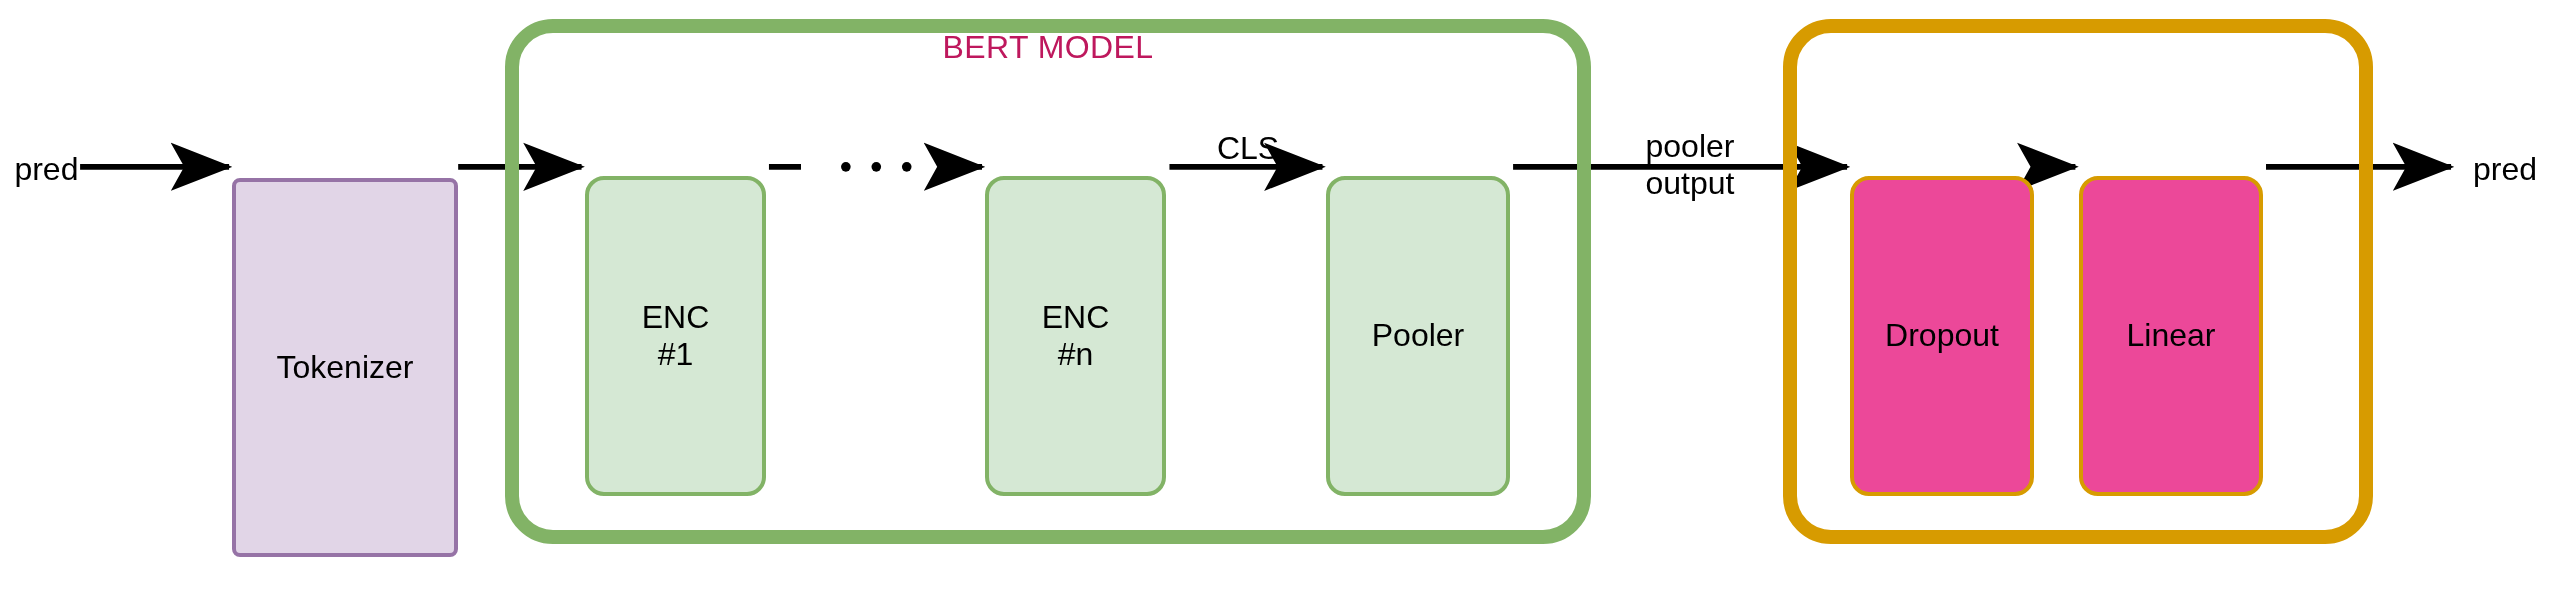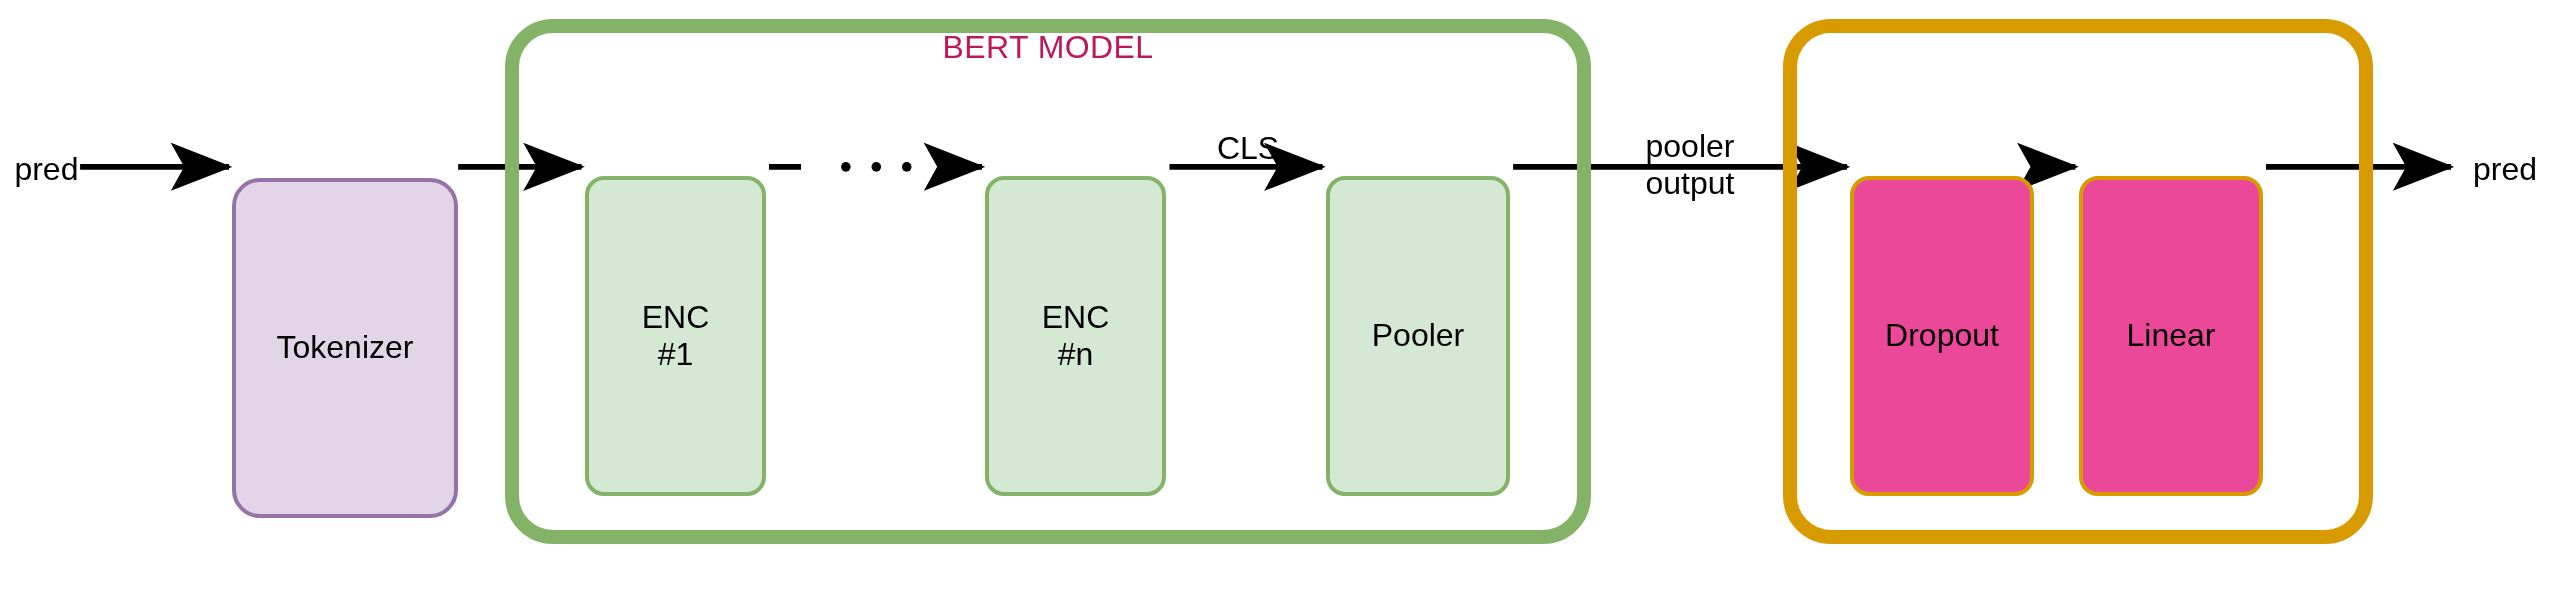--- a/index.html
+++ b/index.html
@@ -90,21 +90,21 @@
   }
   .node.green {
     background: #D5E8D4;
     border-color: #82B366;
   }
   .node.orange {
     background: #ec4899;
     border-color: #D79B00;
   }
 
-  .node.tokenizer { left: 232px;  top: 178px; width: 226px; height: 340px; border-radius: 28px; text-align: center; }
+  .node.tokenizer { left: 232px;  top: 178px; width: 226px; height: 379px; border-radius: 8px; text-align: center; }
   .node.enc1      { left: 585px;  top: 176px; width: 181px; height: 320px; }
   .node.encn      { left: 985px; top: 176px; width: 181px; height: 320px; }
   .node.pooler    { left: 1326px; top: 176px; width: 184px; height: 320px; }
   .node.dropout   { left: 1850px; top: 176px; width: 184px; height: 320px; }
   .node.linear    { left: 2079px; top: 176px; width: 184px; height: 320px; text-align: center; }
 
   
   .edge-label {
     position: absolute;
     font-size: 32px;

